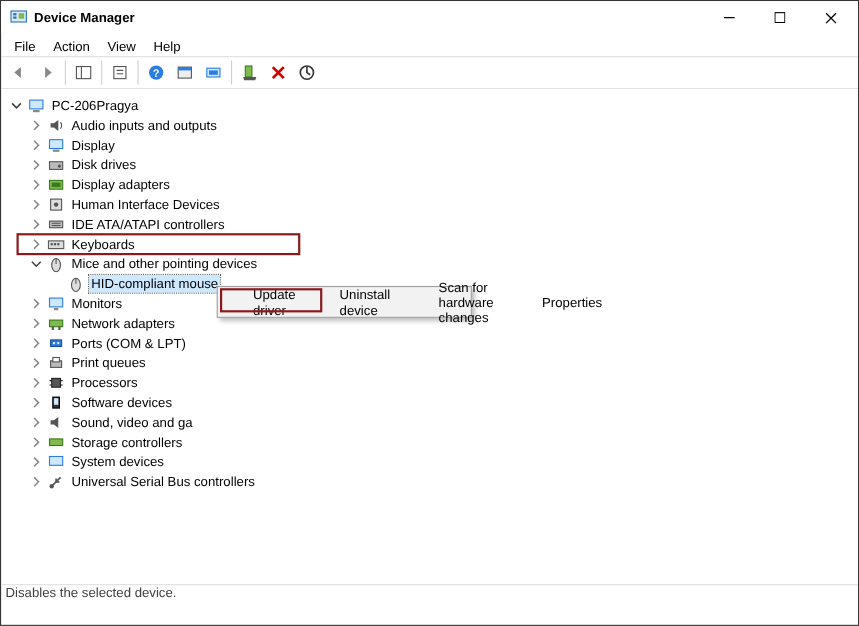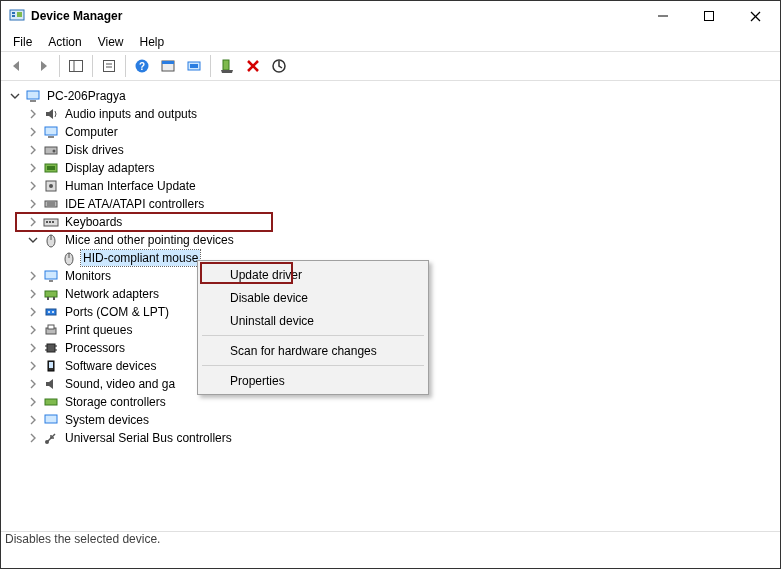--- a/index.html
+++ b/index.html
@@ -86,21 +86,21 @@
   }
   
   .context-menu {
     position:absolute;
     left:197px; top:260px;
     width:232px;
     background:#f2f2f2;
     border:1px solid #a0a0a0;
     box-shadow: 3px 3px 4px rgba(0,0,0,.25);
     padding:2px;
-    display:flex; flex-direction:column;
+    display:flex; flex-direction:row;
   }
   .ctx-item {
     height:23px;
     padding:0 10px 0 30px;
     display:flex; align-items:center;
     font-size:12px;
   }
   .ctx-sep { height:1px; background:#d0d0d0; margin:3px 2px;}
   .ctx-bold { font-weight:normal; }
   
@@ -257,21 +257,21 @@
         <svg width="10" height="10">
           <path d="M3 1 L7 5 L3 9" fill="none" stroke="#888" stroke-width="1.4"></path>
         </svg>
       </span>
     <span class="dev-icon">
         <svg width="16" height="16">
           <rect x="2" y="3" width="12" height="8" fill="#cfe8ff" stroke="#2a7de1"></rect>
           <rect x="5" y="12" width="6" height="2" fill="#888"></rect>
         </svg>
       </span>
-    <span class="dev-label">Computer</span>
+    <span class="dev-label">Display</span>
   </div>
 
   <div class="tree-row" style="padding-left:20px">
     <span class="expander">
         <svg width="10" height="10">
           <path d="M3 1 L7 5 L3 9" fill="none" stroke="#888" stroke-width="1.4"></path>
         </svg>
       </span>
     <span class="dev-icon">
         <svg width="16" height="16">
@@ -302,21 +302,21 @@
         <svg width="10" height="10">
           <path d="M3 1 L7 5 L3 9" fill="none" stroke="#888" stroke-width="1.4"></path>
         </svg>
       </span>
     <span class="dev-icon">
         <svg width="16" height="16">
           <rect x="3" y="3" width="10" height="10" fill="#ddd" stroke="#555"></rect>
           <circle cx="8" cy="8" r="2" fill="#555"></circle>
         </svg>
       </span>
-    <span class="dev-label">Human Interface Update</span>
+    <span class="dev-label">Human Interface Devices</span>
   </div>
 
   <div class="tree-row" style="padding-left:20px">
     <span class="expander">
         <svg width="10" height="10">
           <path d="M3 1 L7 5 L3 9" fill="none" stroke="#888" stroke-width="1.4"></path>
         </svg>
       </span>
     <span class="dev-icon">
         <svg width="16" height="16">
@@ -522,21 +522,20 @@
         </svg>
       </span>
     <span class="dev-label">Universal Serial Bus controllers</span>
   </div>
 
   <div class="highlight-box" style="left:14px; top:130px; width:258px; height:20px;"></div>
 </div>
 
 <div class="context-menu">
   <div class="ctx-item">Update driver</div>
-  <div class="ctx-item">Disable device</div>
   <div class="ctx-item">Uninstall device</div>
   <div class="ctx-sep"></div>
   <div class="ctx-item">Scan for hardware changes</div>
   <div class="ctx-sep"></div>
   <div class="ctx-item ctx-bold">Properties</div>
 
   <div class="highlight-box" style="left:2px; top:1px; width:93px; height:22px;"></div>
 </div>
 
 <div class="statusbar">

